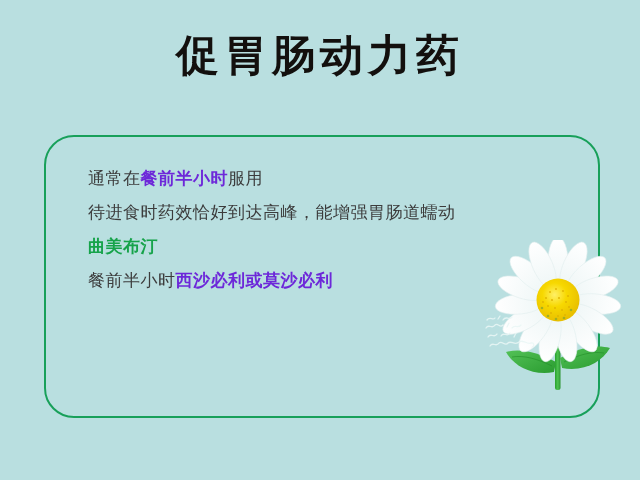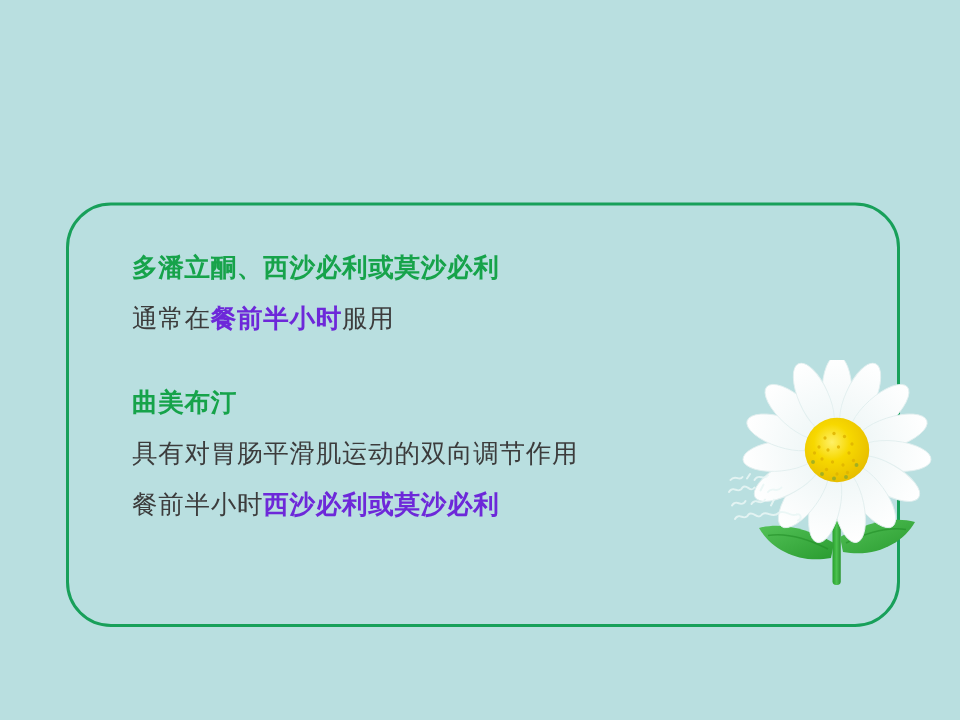--- a/index.html
+++ b/index.html
@@ -51,21 +51,21 @@
 
   
   #body-copy {
     position: absolute;
     left: 88px;
     top: 162px;
     width: 420px;
     font-family: "Liberation Serif", "DejaVu Serif", serif;
   }
   .para { margin: 0; }
-  .para.second { margin-top: 22px; }
+  .para.second { }
   .line {
     font-size: 17px;
     line-height: 34px;
     color: #3c3c3c;
     white-space: nowrap;
     letter-spacing: 0.5px;
   }
   .line.heading {
     color: #16a34a;
     font-weight: 600;
@@ -92,36 +92,36 @@
     width: 58px;
     height: 46px;
     opacity: 0.9;
   }
 </style>
 </head>
 <body>
 
 <div id="slide">
 
+  <div id="title">促胃肠动力药</div>
 
   <div id="frame"></div>
 
   <div id="body-copy">
 
     <div class="para first">
-      <div class="line heading">多潘立酮、西沙必利或莫沙必利</div>
 
       <div class="line"><span>通常在</span><span class="hl-red">餐前半小时</span><span>服用</span></div>
 
+      <div class="line"><span>待进食时药效恰好到达高峰，能增强胃肠道蠕动</span></div>
     </div>
 
     <div class="para second">
       <div class="line heading">曲美布汀</div>
 
-      <div class="line"><span>具有对胃肠平滑肌运动的双向调节作用</span></div>
 
       <div class="line"><span>餐前半小时</span><span class="hl-red">西沙必利或莫沙必利</span></div>
     </div>
 
   </div>
 
   <svg id="daisy" viewBox="0 0 152 160">
     <defs>
       <radialGradient id="centerGrad" cx="42%" cy="38%" r="62%">
         <stop offset="0%" stop-color="#fff066"></stop>

